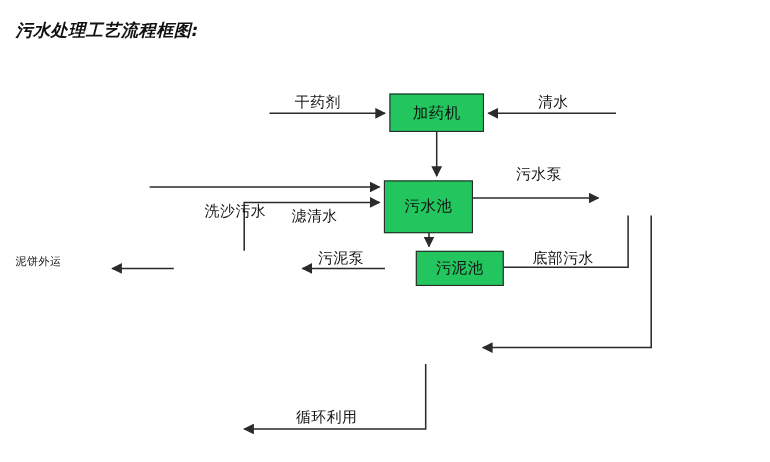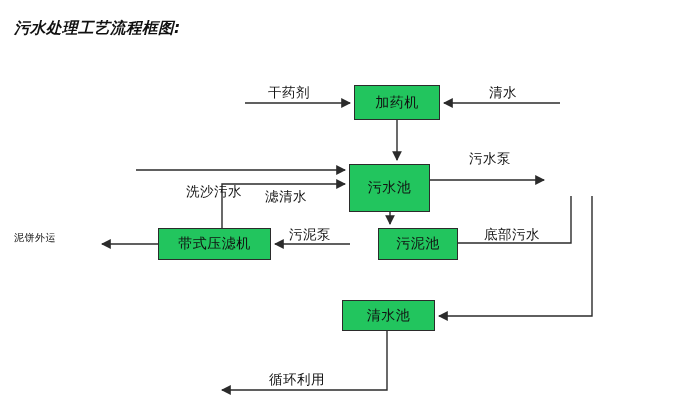--- a/index.html
+++ b/index.html
@@ -98,23 +98,21 @@
       <path d="M 158 244 L 102 244" marker-end="url(#arrow-r)"></path>
 
       <path d="M 592 196 L 592 316 L 439 316" marker-end="url(#arrow-r)"></path>
 
       <path d="M 387 331 L 387 390 L 222 390" marker-end="url(#arrow-r)"></path>
     </g>
   </svg>
 
   <div class="node" style="left:354px; top:85px; width:86px; height:35px;">加药机</div>
   <div class="node" style="left:349px; top:164px; width:81px; height:48px;">污水池</div>
-  <div class="node" style="left:158px; top:228px; width:113px; height:32px;">带式压滤机</div>
   <div class="node" style="left:350px; top:228px; width:80px; height:32px;margin-left:28px;">污泥池</div>
-  <div class="node" style="left:342px; top:300px; width:93px; height:31px;">清水池</div>
 
   <div class="edge-label" style="left:289px; top:84px;">干药剂</div>
   <div class="edge-label" style="left:503px; top:84px;">清水</div>
   <div class="edge-label" style="left:214px; top:150px;margin-top:33px;">洗沙污水</div>
   <div class="edge-label" style="left:490px; top:150px;">污水泵</div>
   <div class="edge-label" style="left:286px; top:188px;">滤清水</div>
   <div class="edge-label" style="left:310px; top:226px;">污泥泵</div>
   <div class="edge-label" style="left:512px; top:226px;">底部污水</div>
   <div class="edge-label" style="left:297px; top:371px;">循环利用</div>
 

